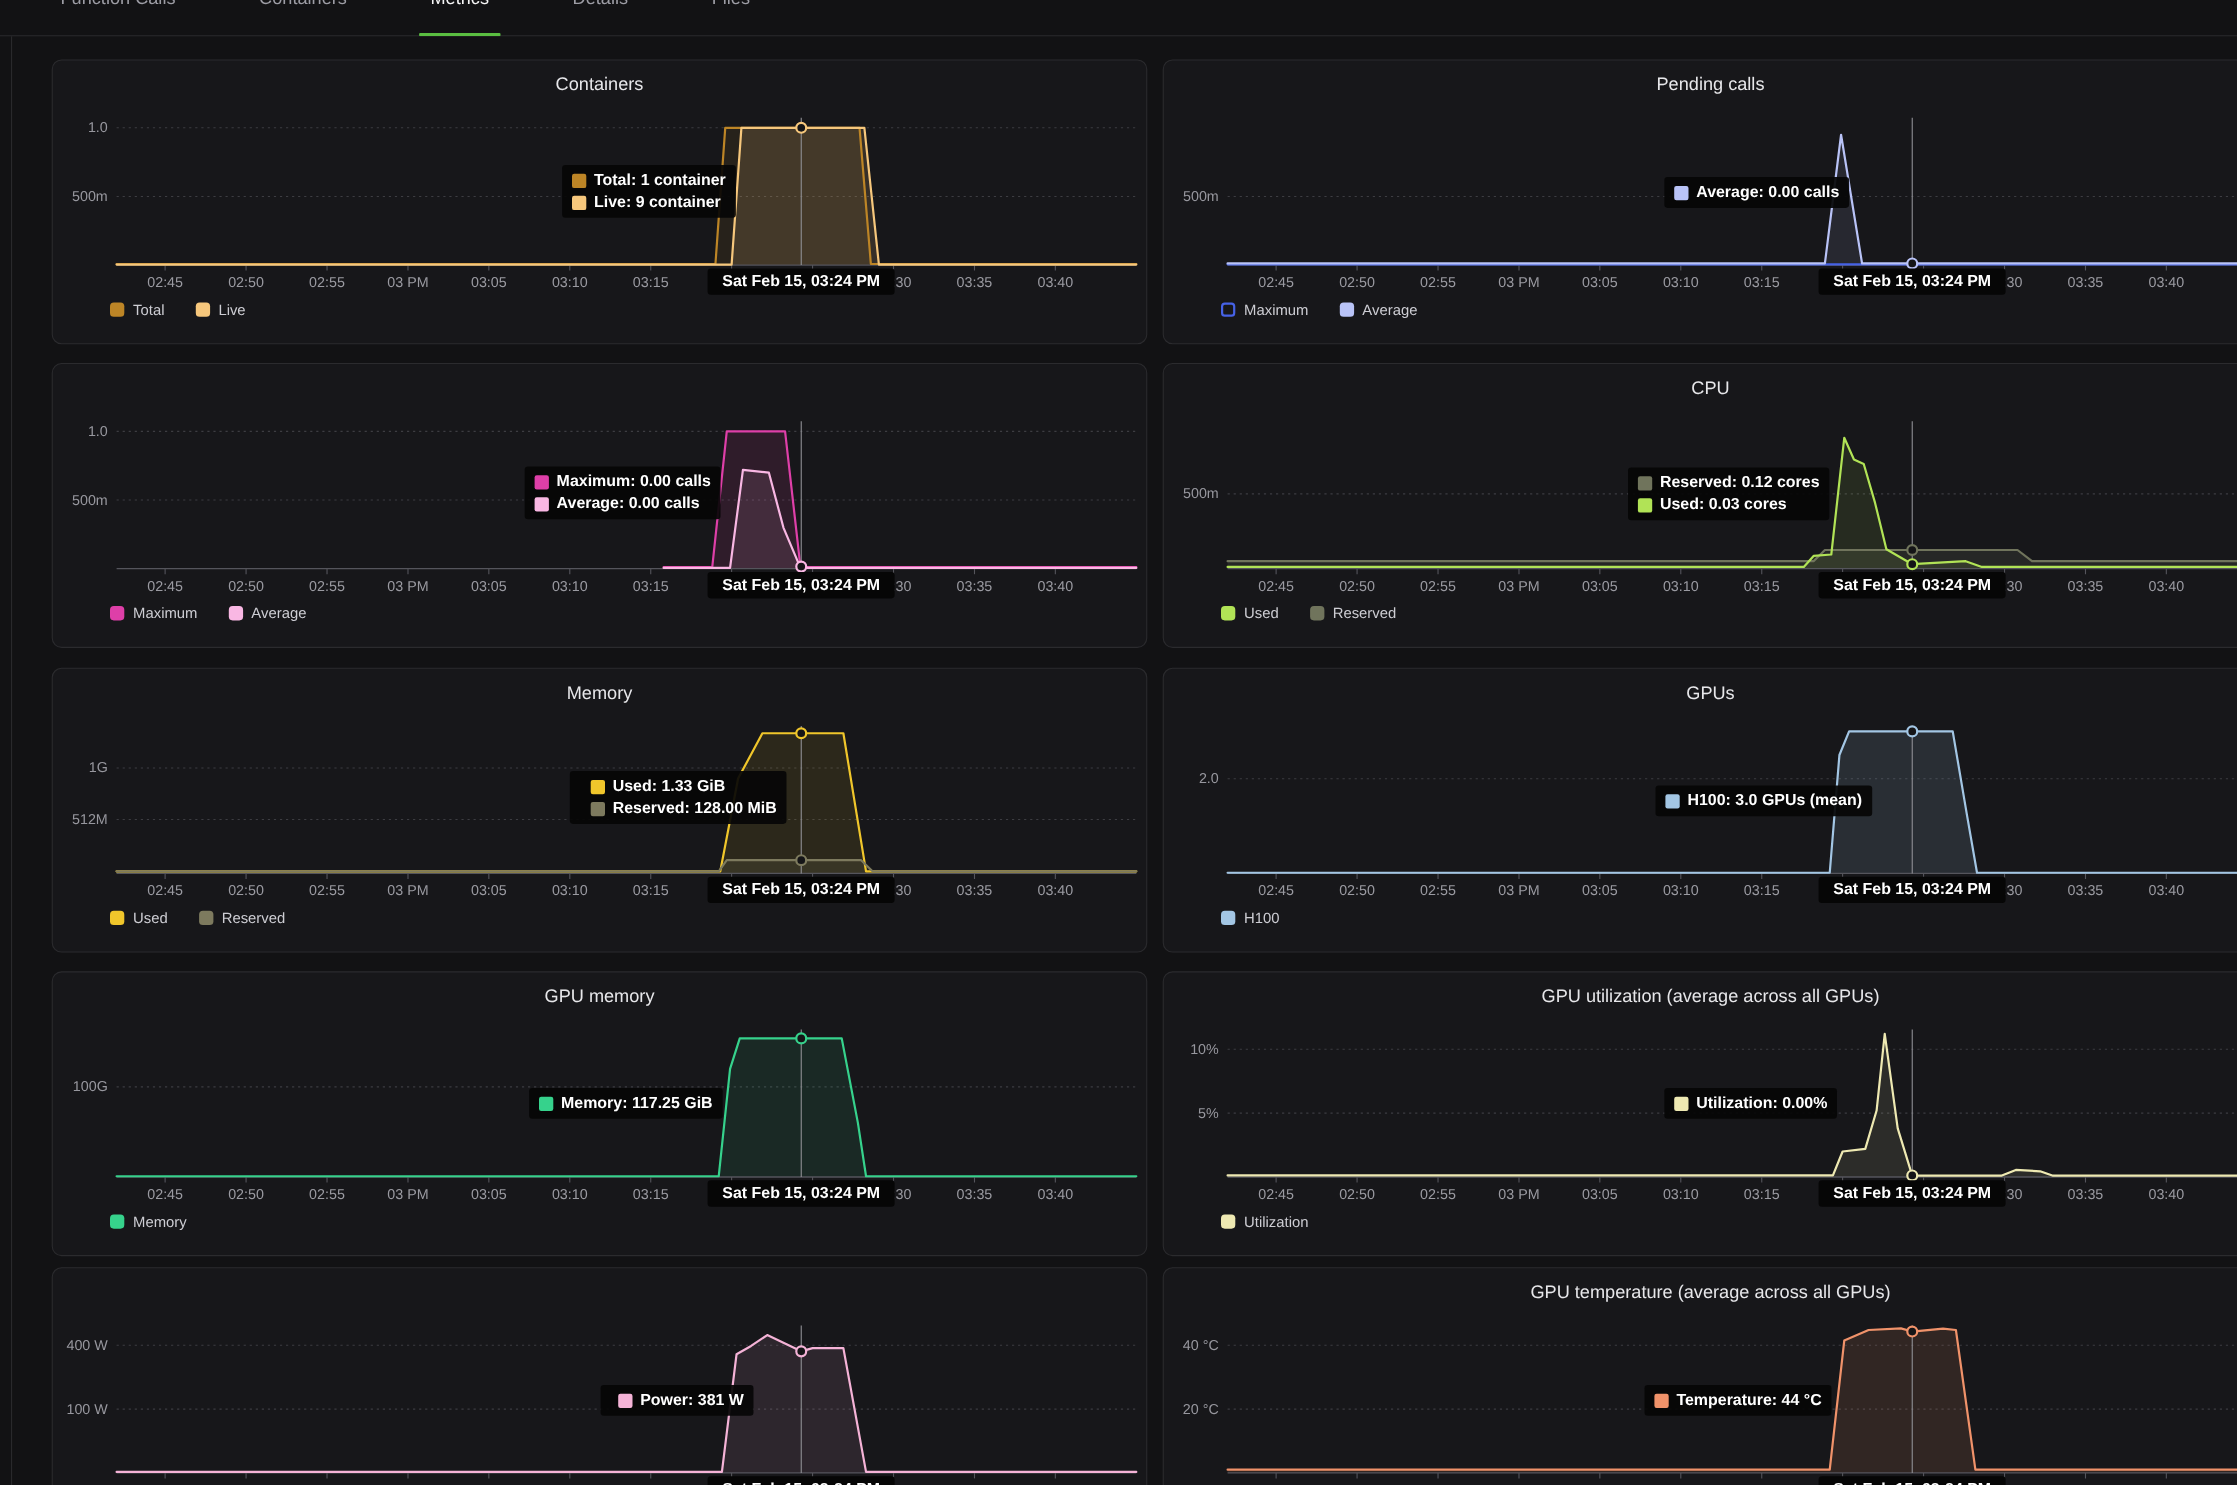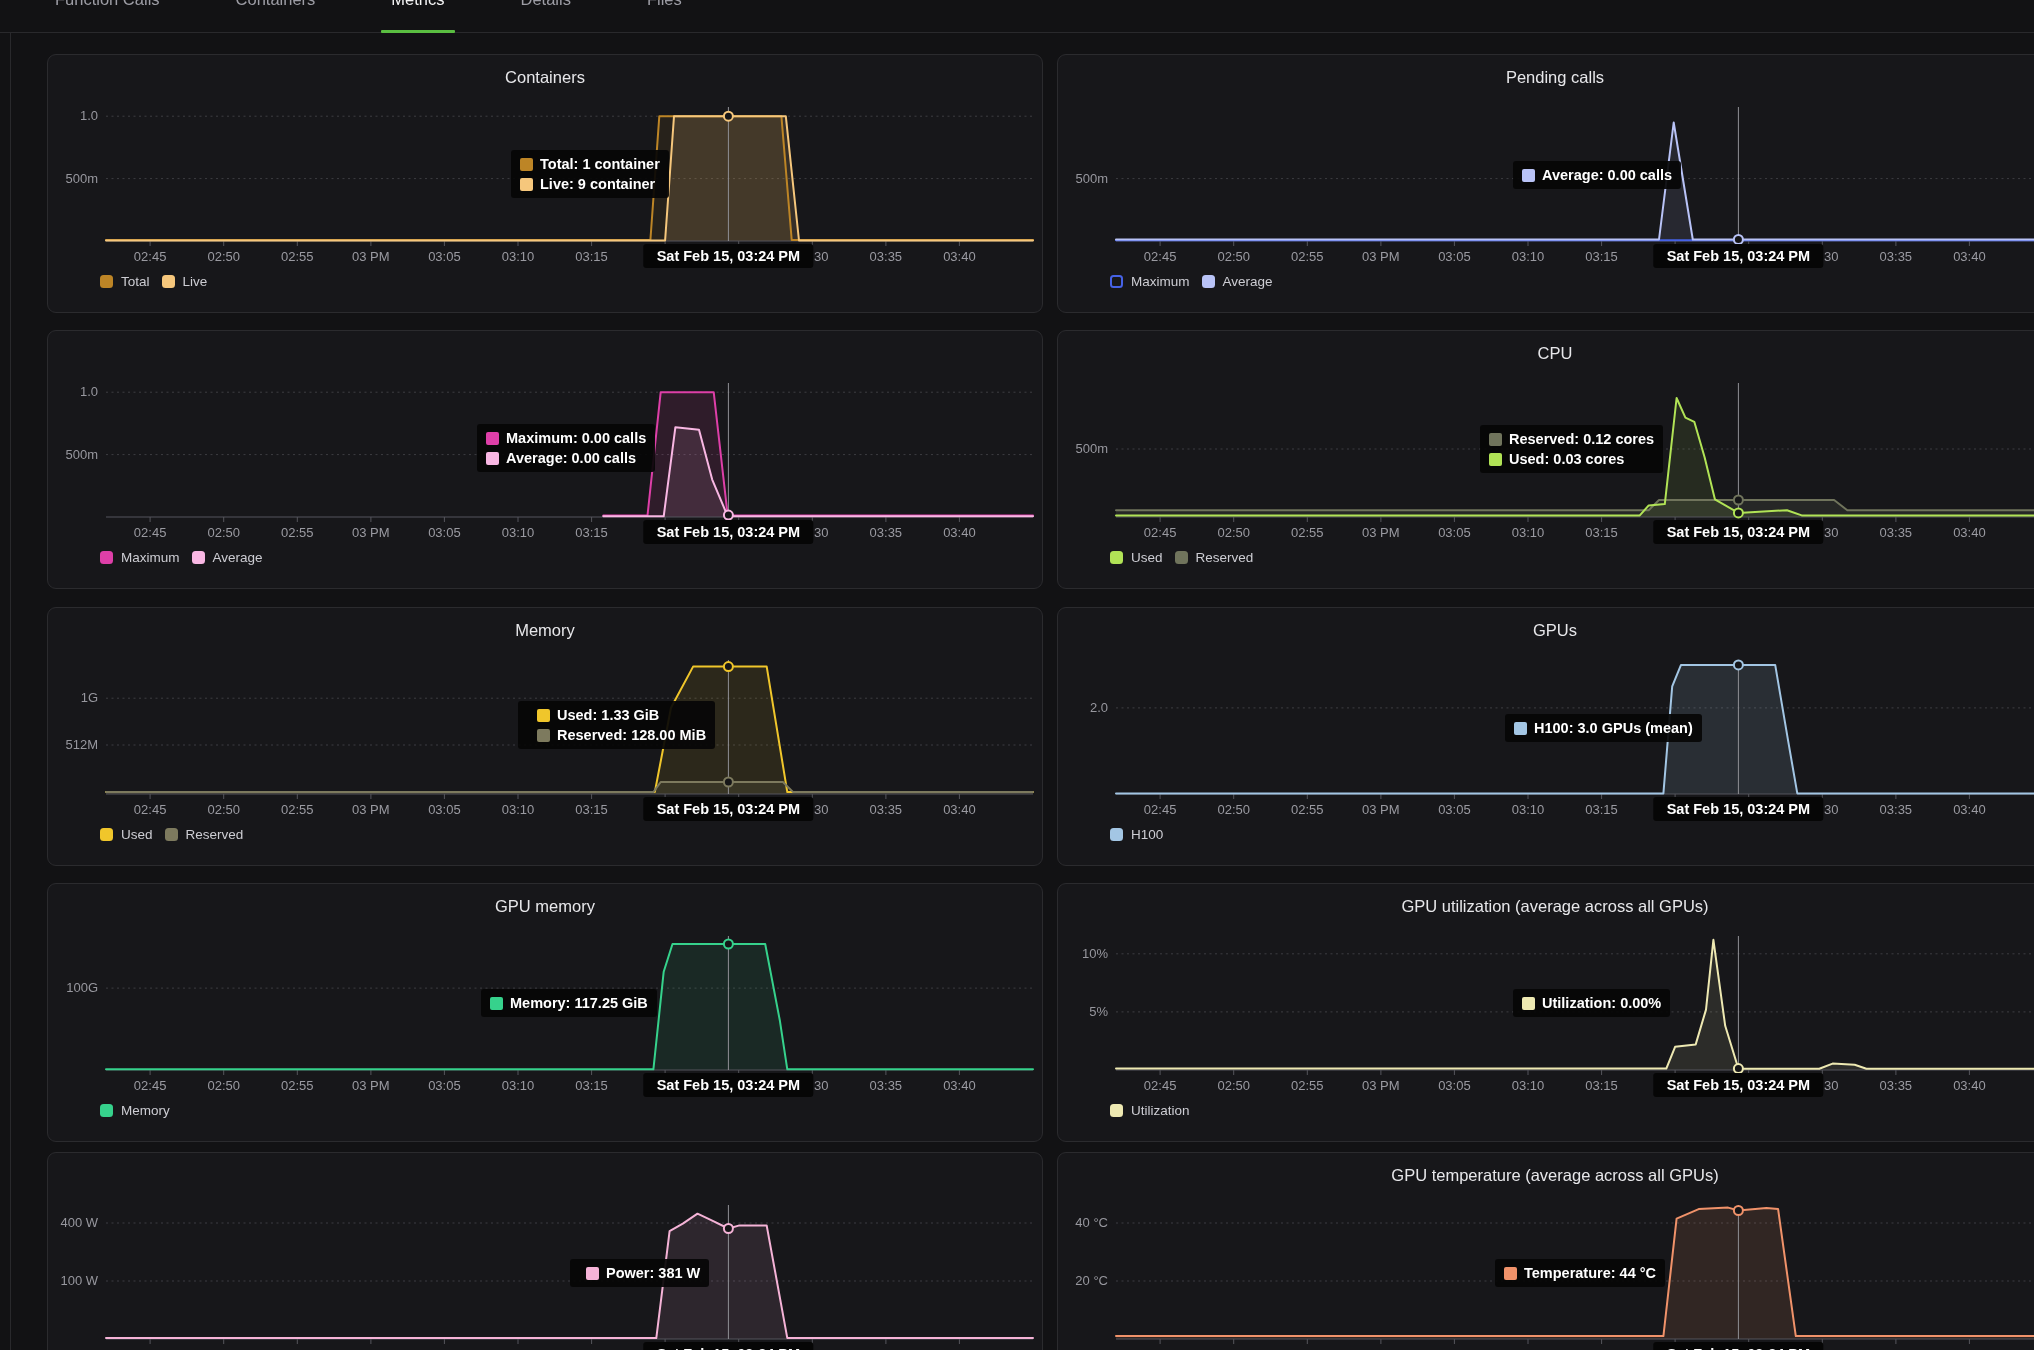--- a/index.html
+++ b/index.html
@@ -21,21 +21,21 @@
   .card{position:absolute;width:996px;height:259px;background:#17171a;border:1px solid #2b2b2e;border-radius:9px;box-sizing:border-box;}
   .chart-title{position:absolute;top:13px;left:0;width:100%;text-align:center;font-size:16.5px;color:#e7e7ea;}
   .plot{position:absolute;top:0;left:0;}
   .ylabel{position:absolute;left:0;width:50px;text-align:right;font-size:13px;color:#97979e;}
   .xlabel{position:absolute;width:64px;text-align:center;font-size:13px;color:#9a9aa1;top:194px;}
   .tooltip{position:absolute;background:rgba(6,6,6,0.93);border-radius:3px;padding:6px 9px;display:flex;flex-direction:column;gap:4px;z-index:4;}
   .trow{display:flex;align-items:center;gap:7px;white-space:nowrap;font-size:14.5px;font-weight:700;color:#ffffff;}
   .tswatch{width:13px;height:13px;border-radius:2px;flex:none;}
   .datepill{position:absolute;top:189px;transform:translateX(-50%);background:#060606;border-radius:3px;
     padding:4px 13px;font-size:14.5px;font-weight:700;color:#ffffff;white-space:nowrap;z-index:3;}
-  .legend{position:absolute;left:52px;top:219px;display:flex;gap:12px;align-items:center;}
+  .legend{position:absolute;left:52px;top:219px;display:flex;gap:28px;align-items:center;}
   .litem{display:flex;align-items:center;gap:8px;cursor:pointer;}
   .lswatch{width:13px;height:13px;border-radius:3.5px;box-sizing:border-box;flex:none;}
   .llabel{font-size:13.5px;color:#cdcdd3;}
 </style>
 </head>
 <body>
 
 <div id="tabbar">
     <div class="tab">
       <span class="tlabel">Function Calls</span>
@@ -526,21 +526,21 @@
         <line x1="543.6" x2="543.6" y1="186" y2="191" stroke="#55555c" stroke-width="1"></line>
         <line x1="617.1" x2="617.1" y1="186" y2="191" stroke="#55555c" stroke-width="1"></line>
         <line x1="690.7" x2="690.7" y1="186" y2="191" stroke="#55555c" stroke-width="1"></line>
         <line x1="764.3" x2="764.3" y1="186" y2="191" stroke="#55555c" stroke-width="1"></line>
         <line x1="837.9" x2="837.9" y1="186" y2="191" stroke="#55555c" stroke-width="1"></line>
         <line x1="911.4" x2="911.4" y1="186" y2="191" stroke="#55555c" stroke-width="1"></line>
         <polyline points="58.0,185.1 608.3,185.1 621.6,78.1 634.8,70.6 649.5,60.7 664.2,67.7 680.4,75.5 690.7,72.6 718.7,72.6 739.3,185.1 985.0,185.1" fill="none" stroke="#f5b3d7" stroke-width="2" stroke-linejoin="round" stroke-linecap="round"></polyline>
         <line x1="680.4" x2="680.4" y1="52" y2="186" stroke="#909095" stroke-width="1"></line>
         <circle cx="680.4" cy="75.5" r="4.5" fill="#151517" stroke="#f5b3d7" stroke-width="2"></circle>
       </svg>
-    <div class="tooltip" style="left: 522px; top: 106px; padding-left: 16px;">
+    <div class="tooltip" style="left: 498px; top: 106px; padding-left: 16px;">
         <div class="trow">
           <span class="tswatch" style="background: rgb(245, 179, 215);"></span>
           <span>Power: 381 W</span>
         </div>
       </div>
     <div class="datepill" style="left: 680.4px;">Sat Feb 15, 03:24 PM</div>
 
   <div class="ylabel" style="top: 62.0085px;">400 W</div>
       <div class="ylabel" style="top: 120.004px;">100 W</div>
       <div class="xlabel" style="left: 70.1429px;">02:45</div>

